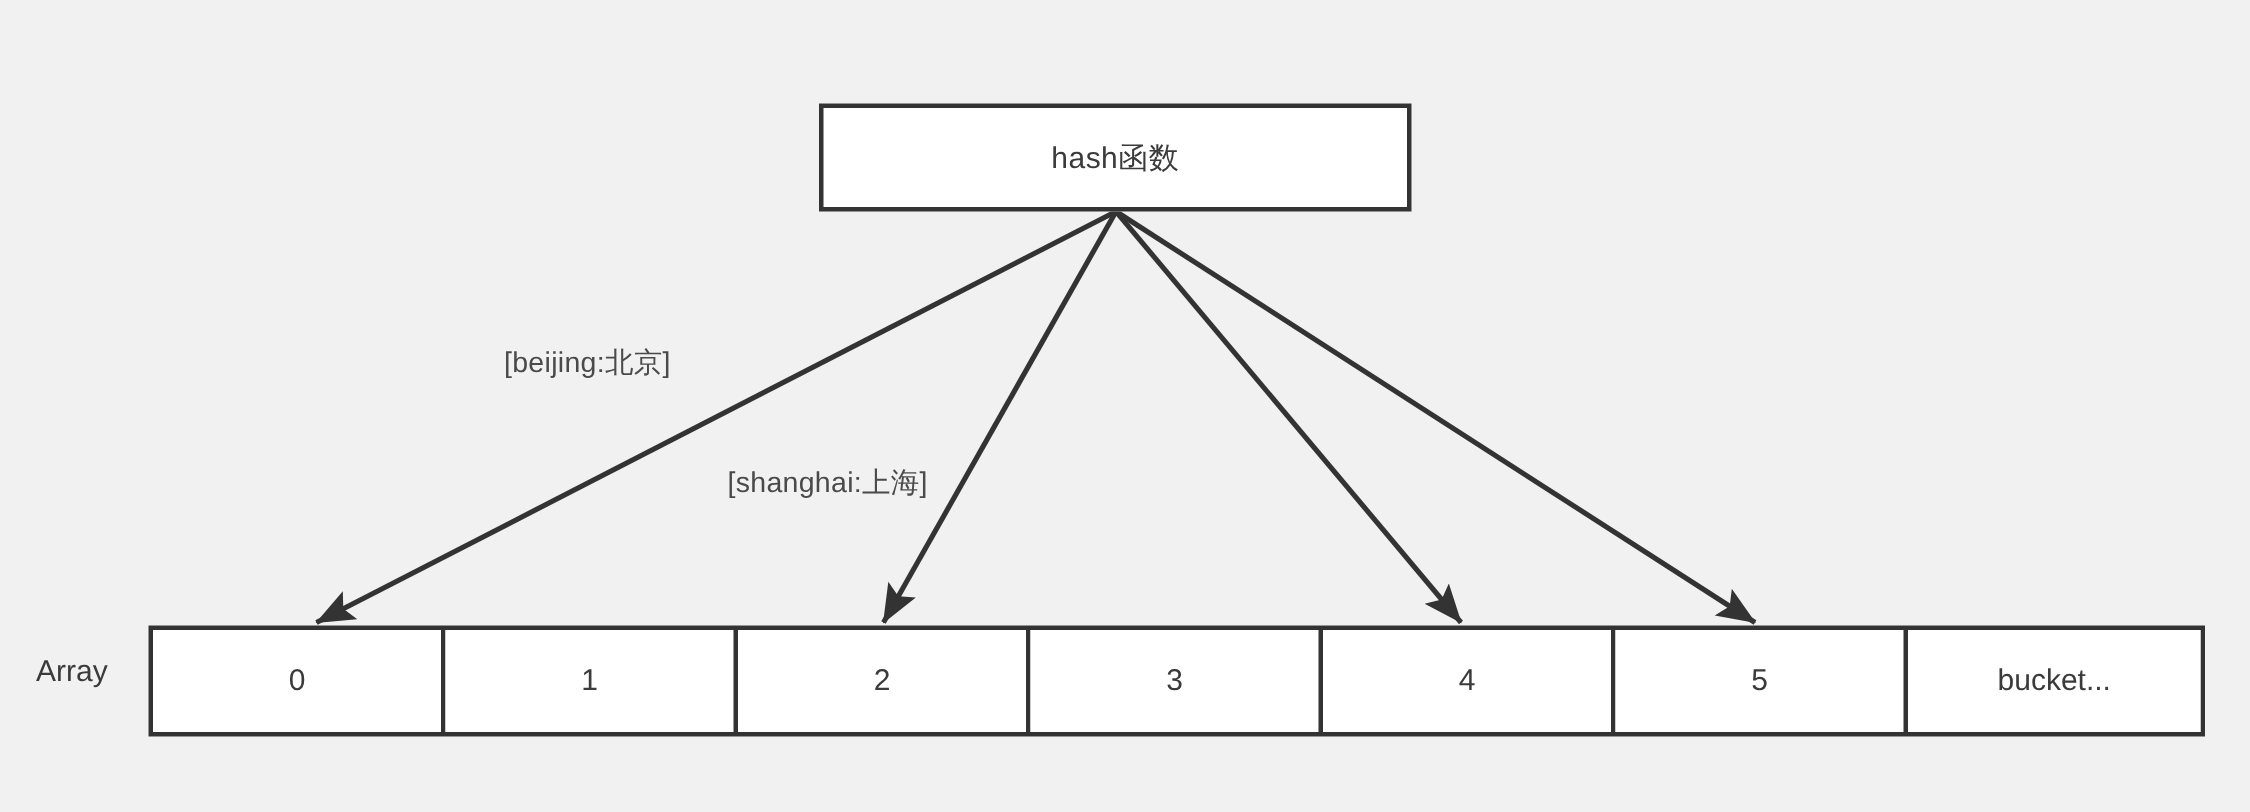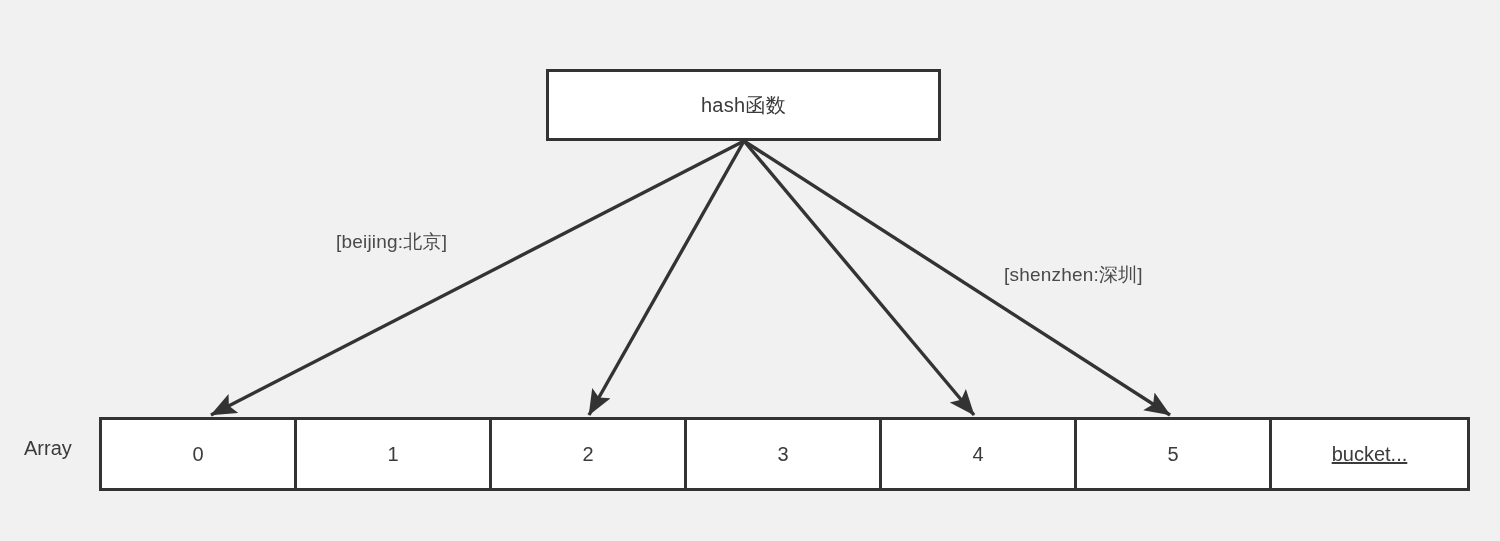--- a/index.html
+++ b/index.html
@@ -77,21 +77,20 @@
     display: flex;
     align-items: center;
     justify-content: center;
     border-right: 3px solid #333333;
     font-size: 20px;
     color: #3b3b3b;
     background: #ffffff;
   }
   .bucket-cell:last-child {
     border-right: none;
-    text-decoration: underline;
   }
 </style>
 </head>
 <body>
 
 <div id="canvas">
 
   <svg id="arrow-layer" viewBox="0 0 1500 541" width="1500" height="541">
     <defs>
       <marker id="arrowhead" markerWidth="9" markerHeight="9" refX="7.4" refY="3.1" orient="auto" markerUnits="strokeWidth">
@@ -103,23 +102,23 @@
     <line x1="744" y1="141" x2="974" y2="415" stroke="#333333" stroke-width="3.4" marker-end="url(#arrowhead)"></line>
     <line x1="744" y1="141" x2="1170" y2="415" stroke="#333333" stroke-width="3.4" marker-end="url(#arrowhead)"></line>
   </svg>
 
   <div class="hash-box">
     <span class="hash-box-label">hash函数</span>
   </div>
 
   <span class="edge-label" style="left:336px; top:229px;">[beijing:北京]</span>
 
+  <span class="edge-label" style="left:485px; top:309px;">[shanghai:上海]</span>
 
 
-  <span class="edge-label" style="left:1004px; top:262px;">[shenzhen:深圳]</span>
 
   <span class="array-label">Array</span>
 
   <div class="array-row">
     <div class="bucket-cell">
       <span>0</span>
     </div>
     <div class="bucket-cell">
       <span>1</span>
     </div>

